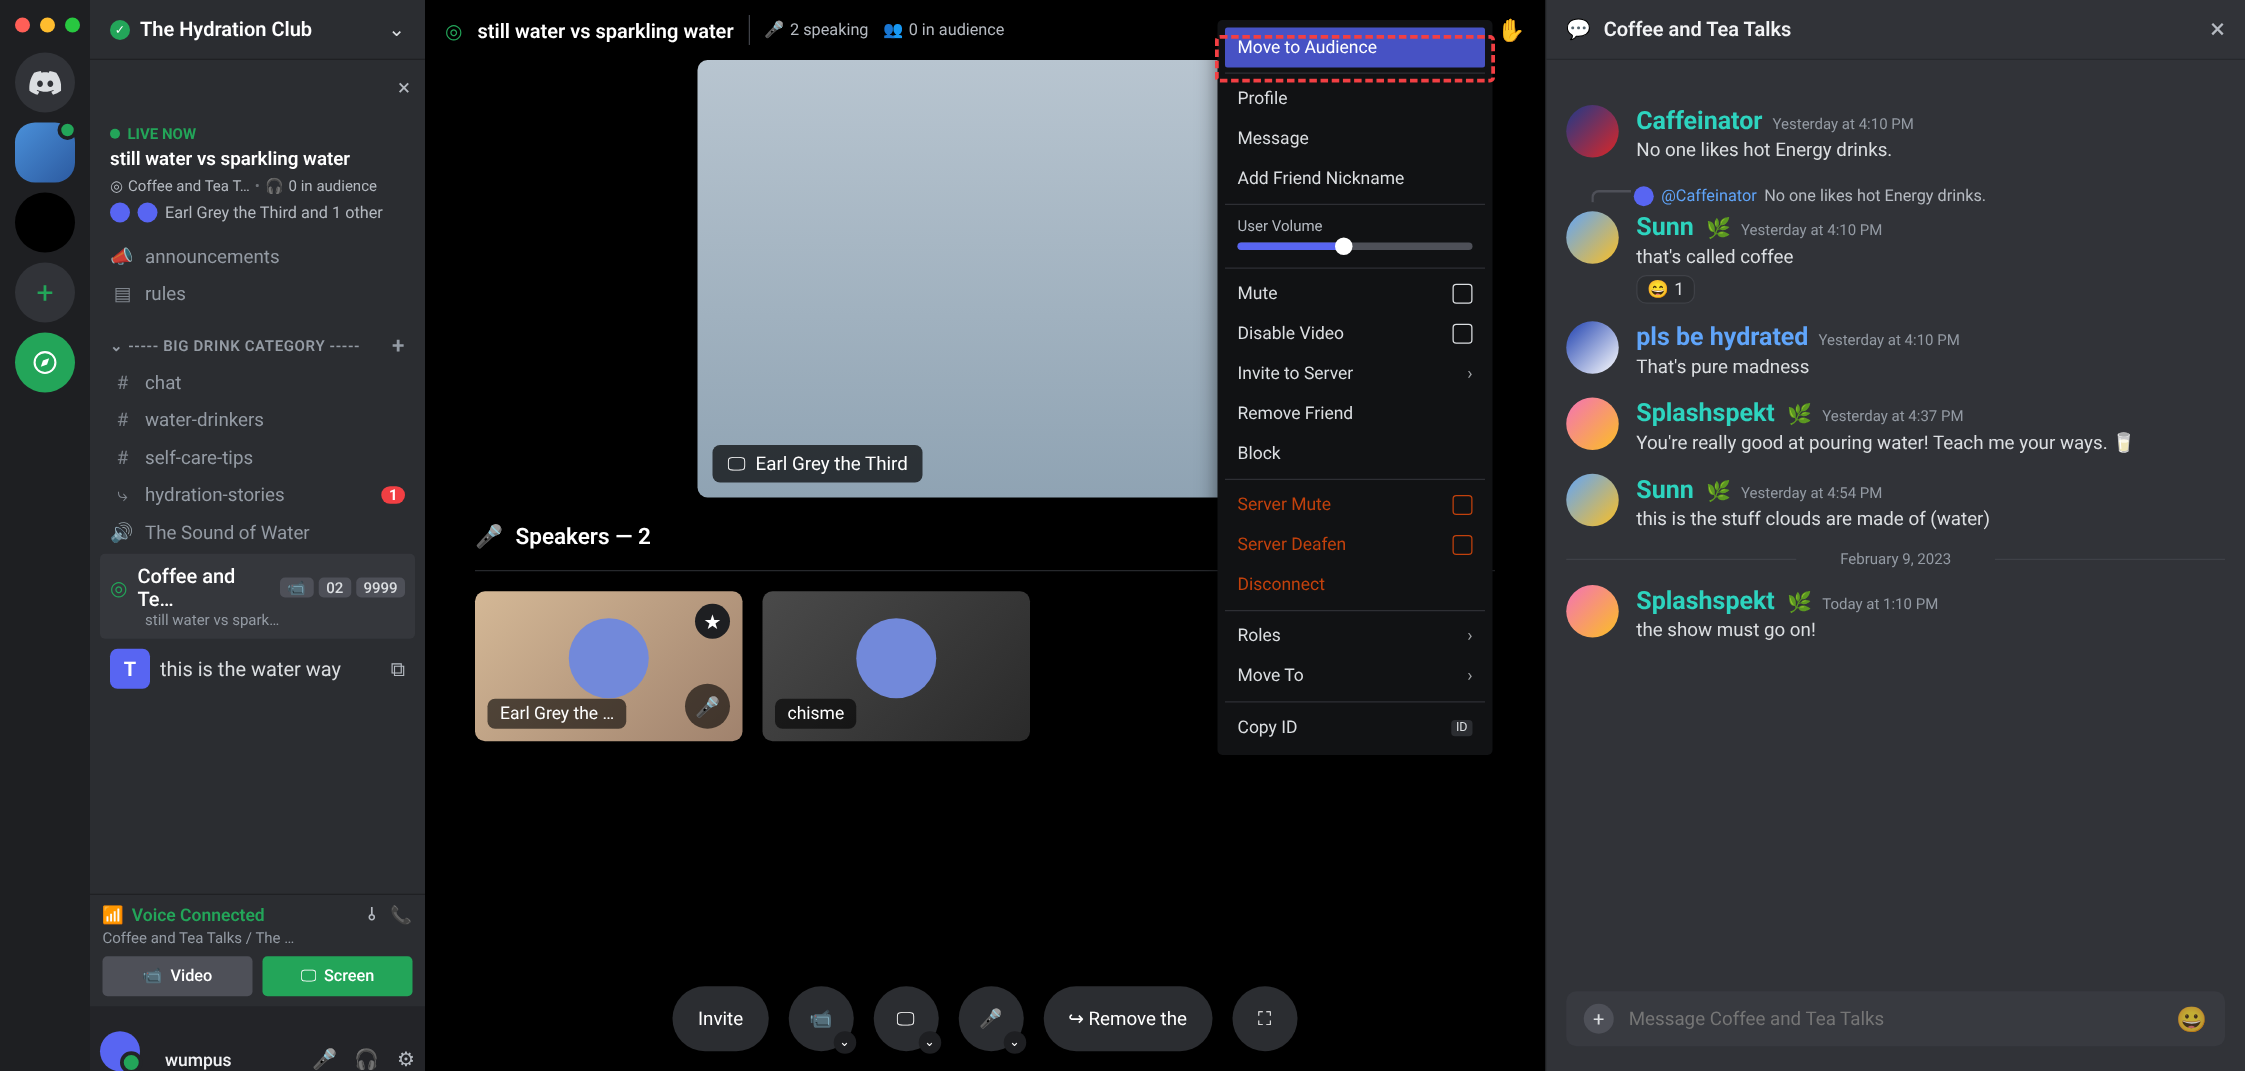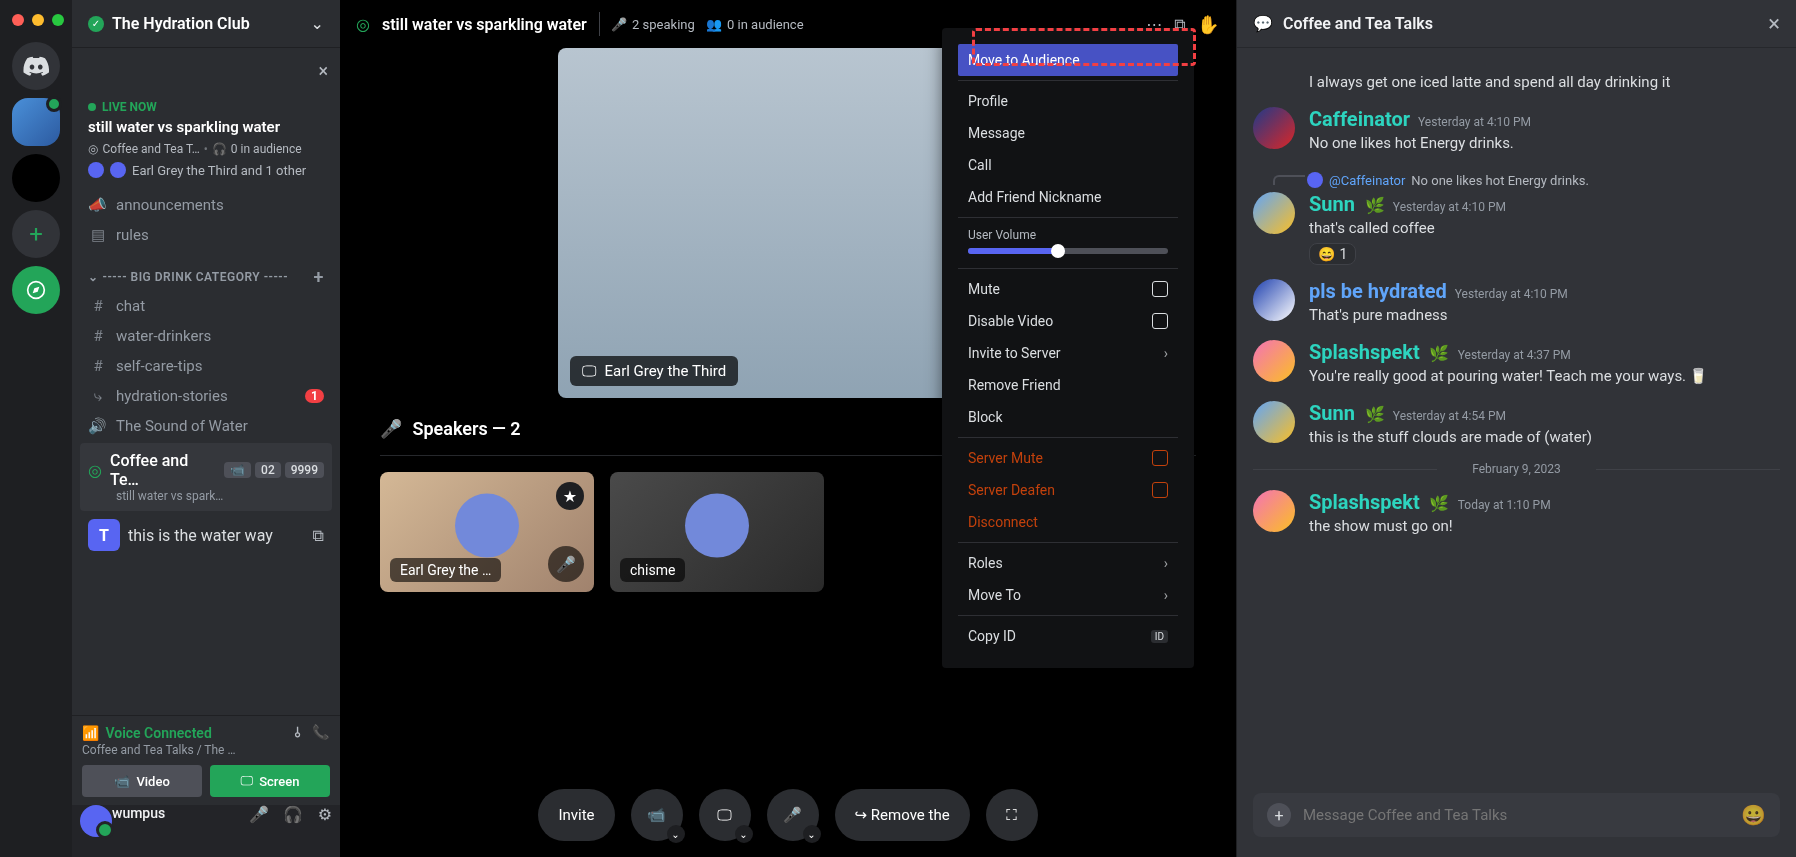--- a/index.html
+++ b/index.html
@@ -52,21 +52,21 @@
 .user-chan .kick{margin-left:auto;color:#b5bac1;}
 
 .voice-status{padding:8px 10px;border-top:1px solid #1f2023;}
 .vs-row1{display:flex;align-items:center;gap:6px;color:#23a559;font-size:14px;font-weight:600;}
 .vs-row1 .tools{margin-left:auto;display:flex;gap:12px;color:#b5bac1;}
 .vs-row2{color:#949ba4;font-size:12px;margin-top:2px;}
 .vs-btns{display:flex;gap:8px;margin-top:8px;}
 .vs-btn{flex:1;background:#4e5058;border-radius:4px;padding:8px;display:flex;align-items:center;justify-content:center;gap:6px;color:#fff;font-size:13px;font-weight:500;cursor:pointer;}
 .vs-btn.screen{background:#23a559;}
 
-.user-panel{height:52px;background:#232428;display:flex;align-items:flex-start;padding:0 8px;gap:0;}
+.user-panel{height:52px;background:#232428;display:flex;align-items:flex-end;padding:0 8px;gap:20px;}
 .user-panel .av{width:32px;height:32px;border-radius:50%;background:#5865f2;position:relative;}
 .user-panel .av::after{content:'';position:absolute;bottom:-2px;right:-2px;width:12px;height:12px;background:#23a559;border-radius:50%;border:3px solid #232428;}
 .user-panel .name{color:#f2f3f5;font-size:14px;font-weight:500;}
 .user-panel .tools{margin-left:auto;display:flex;gap:14px;color:#b5bac1;}
 
 
 .main{flex:1;background:#000;display:flex;flex-direction:column;position:relative;min-width:0;}
 .stage-header{height:48px;display:flex;align-items:center;gap:12px;padding:0 16px;color:#fff;}
 .stage-header .icon{color:#23a559;}
 .stage-header .title{font-weight:600;}
@@ -91,21 +91,21 @@
 .sp-badge{position:absolute;top:10px;right:10px;width:28px;height:28px;background:#1e1f22;border-radius:50%;display:flex;align-items:center;justify-content:center;color:#fff;}
 .sp-name{background:rgba(0,0,0,.6);color:#fff;padding:4px 10px;border-radius:6px;font-size:14px;}
 .sp-mute{width:36px;height:36px;background:rgba(0,0,0,.6);border-radius:50%;margin-left:auto;display:flex;align-items:center;justify-content:center;color:#fff;}
 
 .bottom-bar{position:absolute;bottom:16px;left:0;right:0;display:flex;align-items:center;justify-content:center;gap:16px;}
 .bb-btn{height:52px;background:#2b2d31;border-radius:26px;display:flex;align-items:center;justify-content:center;padding:0 20px;color:#fff;cursor:pointer;font-size:15px;position:relative;}
 .bb-btn.circ{width:52px;padding:0;}
 .bb-btn .dd{position:absolute;bottom:-2px;right:-2px;width:18px;height:18px;background:#1e1f22;border-radius:50%;display:flex;align-items:center;justify-content:center;font-size:10px;}
 
 
-.ctx-menu{position:absolute;top:28px;right:42px;width:252px;background:#111214;border-radius:4px;padding:16px;z-index:100;box-shadow:0 8px 16px rgba(0,0,0,.5);}
+.ctx-menu{position:absolute;top:16px;right:42px;width:220px;background:#111214;border-radius:4px;padding:6px;z-index:100;box-shadow:0 8px 16px rgba(0,0,0,.5);}
 .ctx-item{padding:8px 10px;border-radius:2px;font-size:14px;color:#dbdee1;cursor:pointer;display:flex;align-items:center;}
 .ctx-item.hl{background:#4752c4;color:#fff;}
 .ctx-item.danger{color:#c2410c;}
 .ctx-item .arrow{margin-left:auto;opacity:.7;}
 .ctx-item .chk{margin-left:auto;width:16px;height:16px;border:1.5px solid currentColor;border-radius:3px;}
 .ctx-item .id{margin-left:auto;background:#2b2d31;padding:1px 4px;border-radius:3px;font-size:10px;color:#dbdee1;}
 .ctx-sep{height:1px;background:#2e2f34;margin:4px 0;}
 .ctx-label{padding:6px 10px 2px;font-size:12px;color:#b5bac1;}
 .ctx-slider{padding:4px 10px 10px;}
 .slider-track{height:6px;background:#4e5058;border-radius:3px;position:relative;}
@@ -360,23 +360,20 @@
         <span>Move to Audience</span>
       </div>
     <div class="ctx-sep"></div>
     <div class="ctx-item">
         <span>Profile</span>
       </div>
     <div class="ctx-item">
         <span>Message</span>
       </div>
     <div class="ctx-item">
-        <span>Call</span>
-      </div>
-    <div class="ctx-item">
         <span>Add Friend Nickname</span>
       </div>
     <div class="ctx-sep"></div>
     <div class="ctx-label">User Volume</div>
     <div class="ctx-slider">
         <div class="slider-track">
           <div class="slider-fill"></div>
           <div class="slider-thumb"></div>
         </div>
       </div>
@@ -432,21 +429,20 @@
 <div class="chat-panel">
   <div class="chat-header">
     <span>💬</span>
     <span class="title">Coffee and Tea Talks</span>
     <span class="close">×</span>
   </div>
   <div class="chat-body">
     <div class="msg">
       <div style="width:42px"></div>
       <div class="content">
-        <div class="text">I always get one iced latte and spend all day drinking it</div>
       </div>
     </div>
     <div class="msg">
       <div class="av a1"></div>
       <div class="content">
         <div class="name-row">
             <span class="uname c-cyan">Caffeinator</span>
             <span class="ts">Yesterday at 4:10 PM</span>
           </div>
         <div class="text">No one likes hot Energy drinks.</div>

